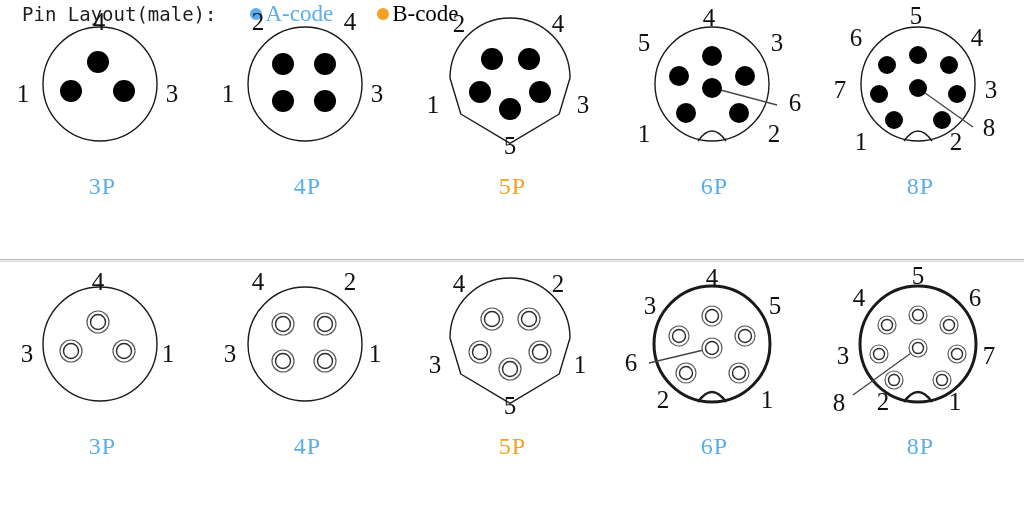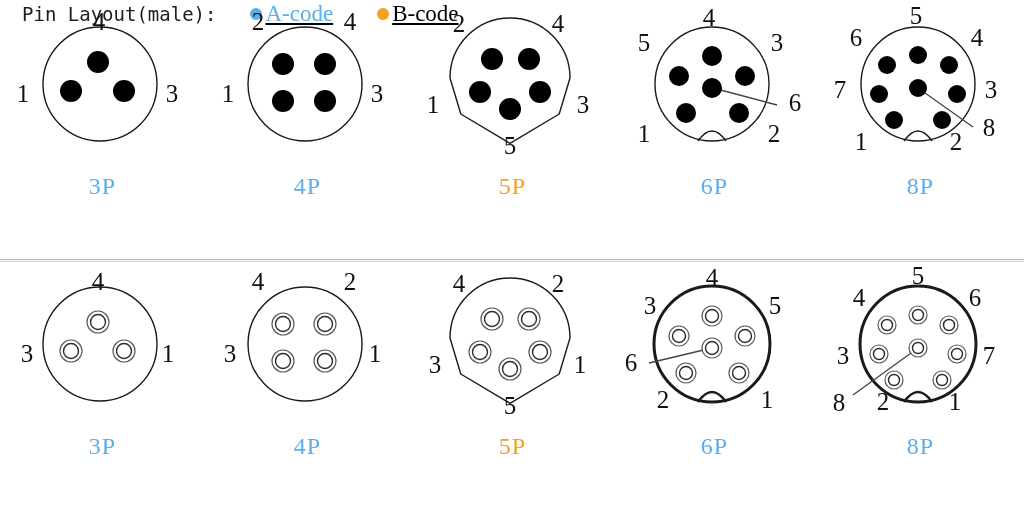--- a/index.html
+++ b/index.html
@@ -31,21 +31,21 @@
   }
   #header-male  { left: 22px; top: 1px; }
 
   .header-title {
     font-family: "DejaVu Sans Mono", monospace;
     font-size: 19px;
     color: #1d1d1d;
     letter-spacing: 0px;
   }
   .legend { display: flex; align-items: center; margin-left: 34px; }
-  .legend-item { display: flex; align-items: center; margin-right: 44px; text-decoration: underline; }
+  .legend-item { display: flex; align-items: center; margin-right: 44px; }
   .legend-dot {
     width: 12px; height: 12px; border-radius: 50%;
     margin-right: 3px;
   }
   .legend-label { font-size: 23px; font-family: "Liberation Serif", serif; }
 
   .conn-row { position: absolute; left: 0; top: 0; width: 1024px; height: 100%; }
   .conn {
     position: absolute;
     width: 205px;

